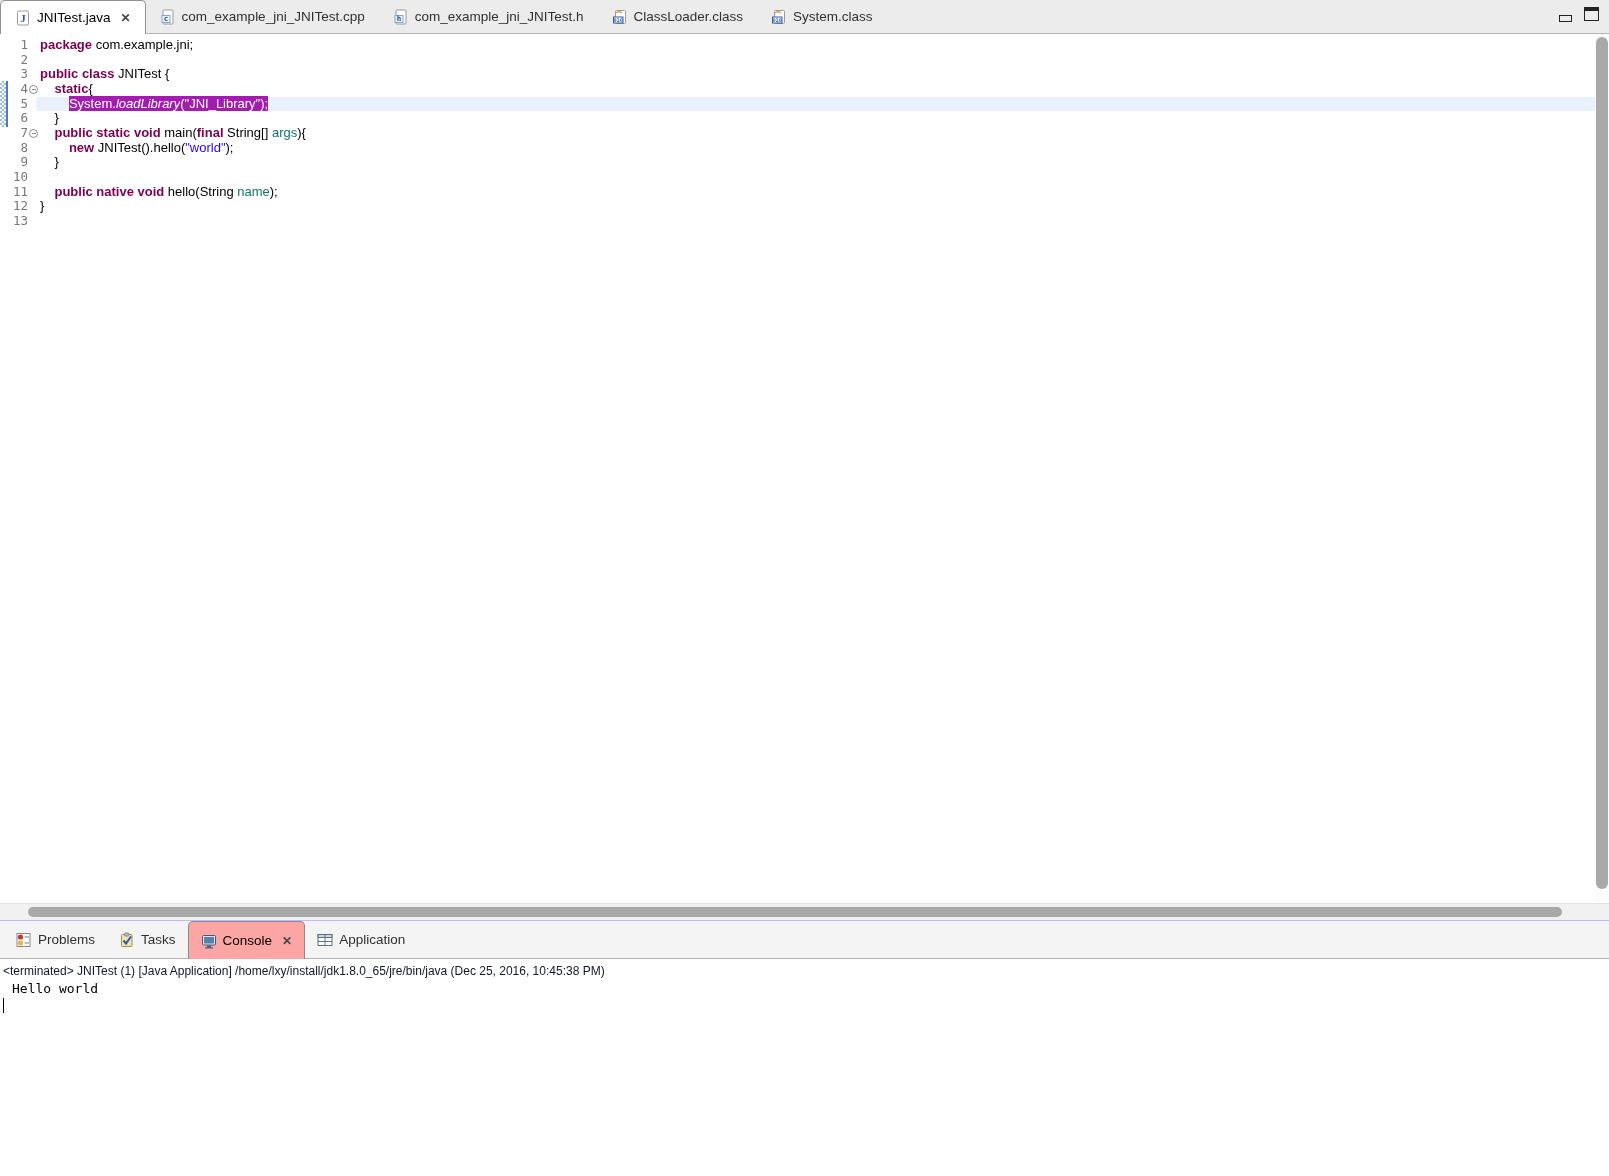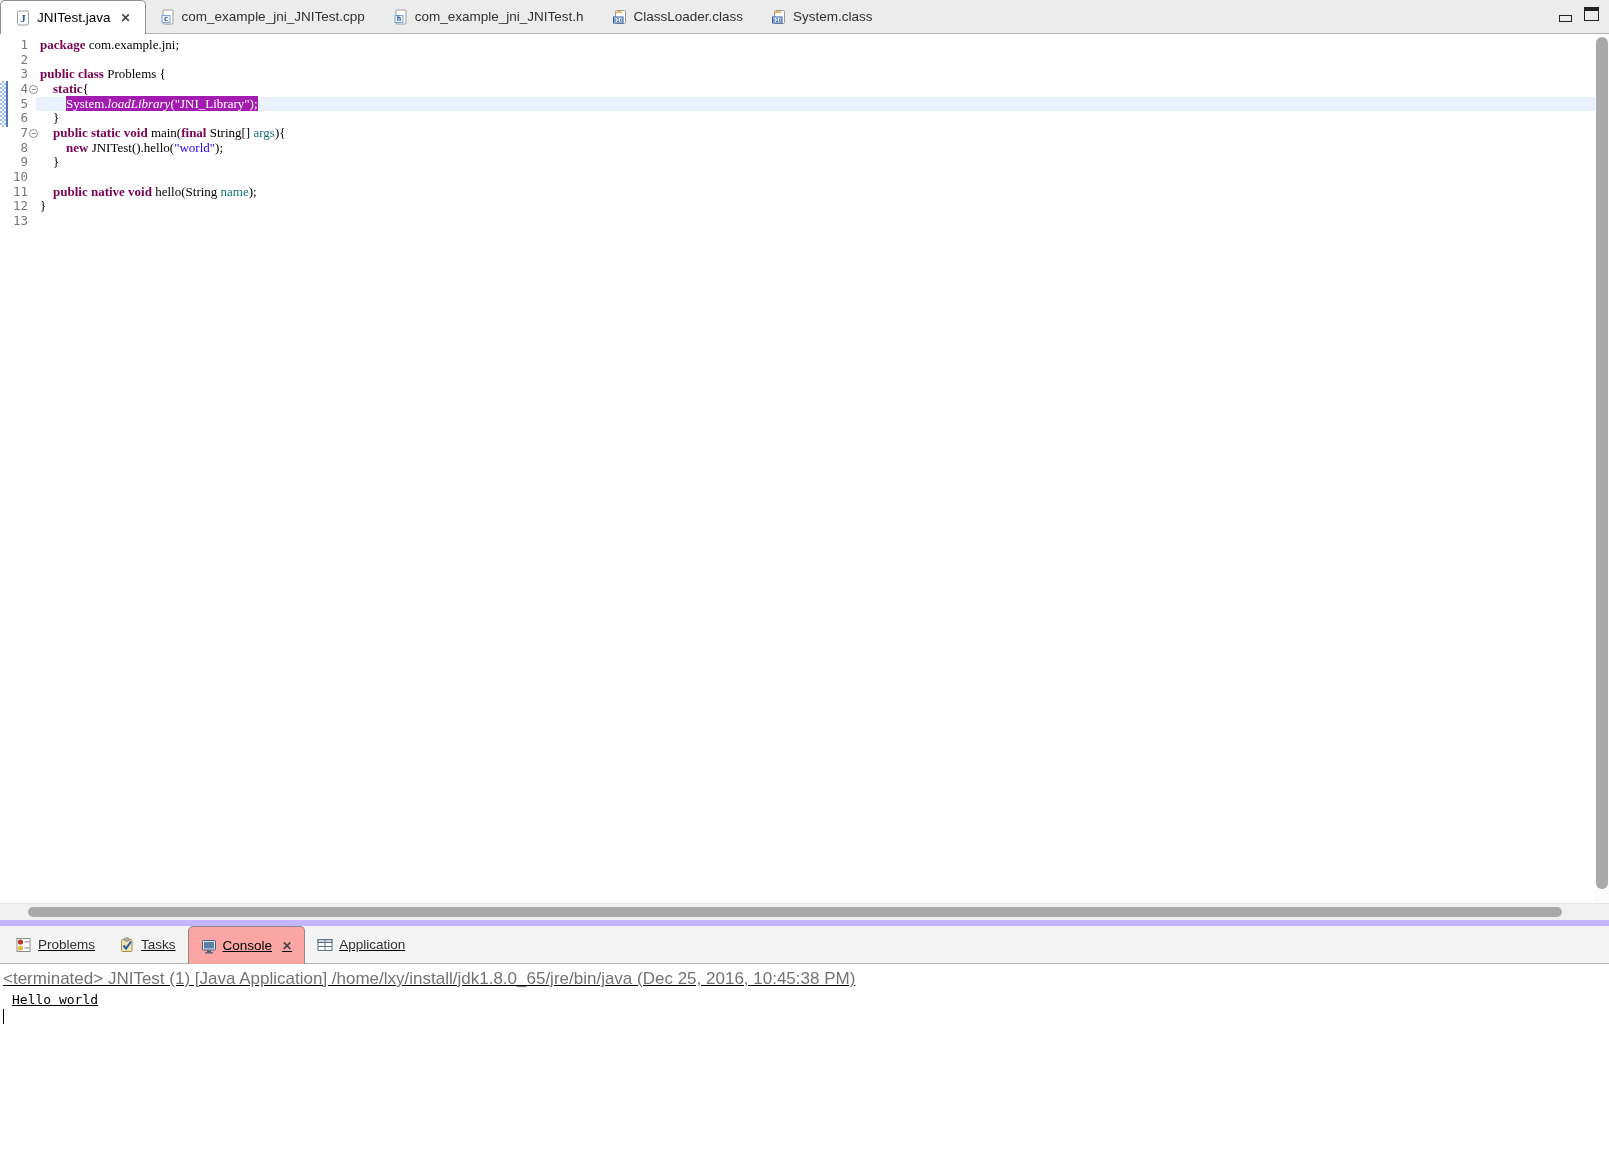--- a/index.html
+++ b/index.html
@@ -26,47 +26,47 @@
       background:repeating-conic-gradient(#9dbce4 0% 25%, #ffffff 0% 50%) 0 0/4px 4px;
       border-right:2px solid #4a7cbe; }
   .gutter { position:absolute; left:0; top:4px; width:30px; }
   .gutter .ln { height:14.67px; line-height:14.67px; text-align:right; padding-right:2px;
                 font-family:"DejaVu Sans Mono", monospace; font-size:12.5px; color:#787878; }
   .fold-marker { position:absolute; left:29px; width:9px; height:9px; border:1px solid #8c8c8c;
                  border-radius:50%; background:#fff; }
   .fold-marker::after { content:""; position:absolute; left:1.5px; top:3px; width:4px; height:1px; background:#8c8c8c; }
   .codepane { position:absolute; left:36px; top:4px; width:1559px; }
   .code-line { height:14.67px; line-height:14.67px; white-space:pre; padding-left:4px;
-               font-family:Liberation Serif, serif; font-size:13px; color:#000; }
+               font-family:Liberation Sans, sans-serif; font-size:13px; color:#000; }
   .code-line.current { background:#e9f2fc; }
   .kw  { color:#7b0052; font-weight:bold; }
   .pl  { color:#000000; }
   .str { color:#2a00ff; }
   .par { color:#0f766e; }
   .it  { font-style:italic; }
   .sel { background:#a21caf; color:#ffffff; }
 
   .vscroll { position:absolute; right:0; top:0; width:14px; height:869px; background:#fbfbfb; }
   .vscroll .thumb { position:absolute; right:1px; top:3px; width:12px; height:852px;
                     background:#a9a9a9; border-radius:6px; }
   .hscroll { position:absolute; left:0; bottom:0; height:17px; width:1609px; background:#f1f1f1;
              border-top:1px solid #e3e3e3; }
   .hscroll .thumb { position:absolute; left:28px; top:3px; width:1534px; height:10px;
                     background:#a9a9a9; border-radius:5px; }
 
   
   .bottom { position:absolute; top:920px; left:0; width:1609px; height:256px;
-            background:#fff; border-top:6px solid #c4b5fd;text-decoration:underline; }
+            background:#fff; border-top:1px solid #c4b5fd; }
   .btabrow { position:relative; height:38px; background:#f4f4f4; border-bottom:1px solid #b3b3b3;
              display:flex; align-items:stretch; padding-left:4px; }
   .btab { display:flex; align-items:center; gap:6px; padding:0 12px; font-size:13.5px; color:#303030; }
   .btab.active { background:#fca5a5; border:1px solid #8c8c8c; border-bottom:none;
                  border-radius:5px 5px 0 0; margin-bottom:-1px; z-index:2; color:#000; }
   .console-body { padding:5px 0 0 3px; }
-  .console-header { font-size:17px; color:#737373; white-space:pre; }
+  .console-header { font-size:12px; color:#0f172a; white-space:pre; }
   .console-output { margin-top:3px; font-family:"DejaVu Sans Mono", monospace; font-size:13px;
                     color:#000; white-space:pre;padding-left:9px; }
   .console-cursor { width:1px; height:15px; background:#000; margin:2px 0 0 0; }
 
   .ico { display:inline-block; vertical-align:middle; }
 </style>
 </head>
 <body>
 
 <div class="app">
@@ -139,21 +139,21 @@
         <div class="ln">8</div>
         <div class="ln">9</div>
         <div class="ln">10</div>
         <div class="ln">11</div>
         <div class="ln">12</div>
         <div class="ln">13</div>
       </div>
     <div class="codepane">
         <div class="code-line"><span class="kw">package</span><span class="pl"> com.example.jni;</span></div>
         <div class="code-line"></div>
-        <div class="code-line"><span class="kw">public class</span><span class="pl"> Problems {</span></div>
+        <div class="code-line"><span class="kw">public class</span><span class="pl"> JNITest {</span></div>
         <div class="code-line"><span class="pl">    </span><span class="kw">static</span><span class="pl">{</span></div>
         <div class="code-line current"><span class="pl">        </span><span class="sel">System.</span><span class="sel it">loadLibrary</span><span class="sel">("JNI_Library");</span></div>
         <div class="code-line"><span class="pl">    }</span></div>
         <div class="code-line"><span class="pl">    </span><span class="kw">public static void</span><span class="pl"> main(</span><span class="kw">final</span><span class="pl"> String[] </span><span class="par">args</span><span class="pl">){</span></div>
         <div class="code-line"><span class="pl">        </span><span class="kw">new</span><span class="pl"> JNITest().hello(</span><span class="str">"world"</span><span class="pl">);</span></div>
         <div class="code-line"><span class="pl">    }</span></div>
         <div class="code-line"></div>
         <div class="code-line"><span class="pl">    </span><span class="kw">public native void</span><span class="pl"> hello(String </span><span class="par">name</span><span class="pl">);</span></div>
         <div class="code-line"><span class="pl">}</span></div>
         <div class="code-line"></div>

